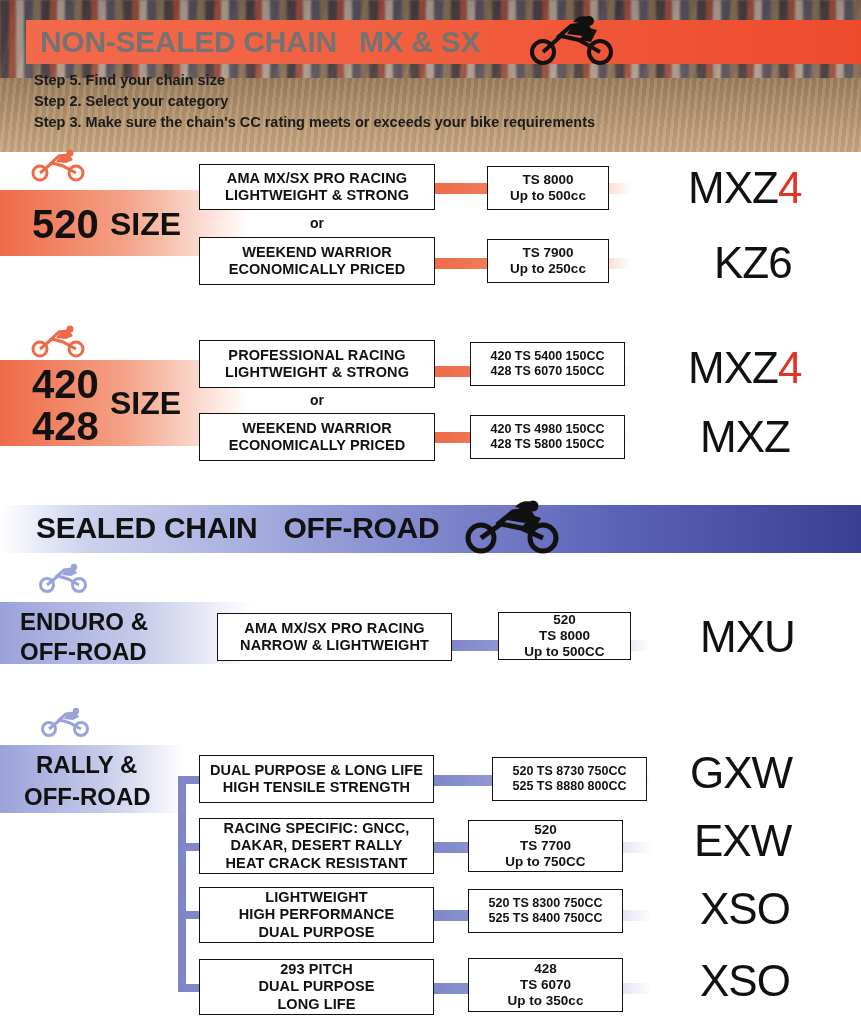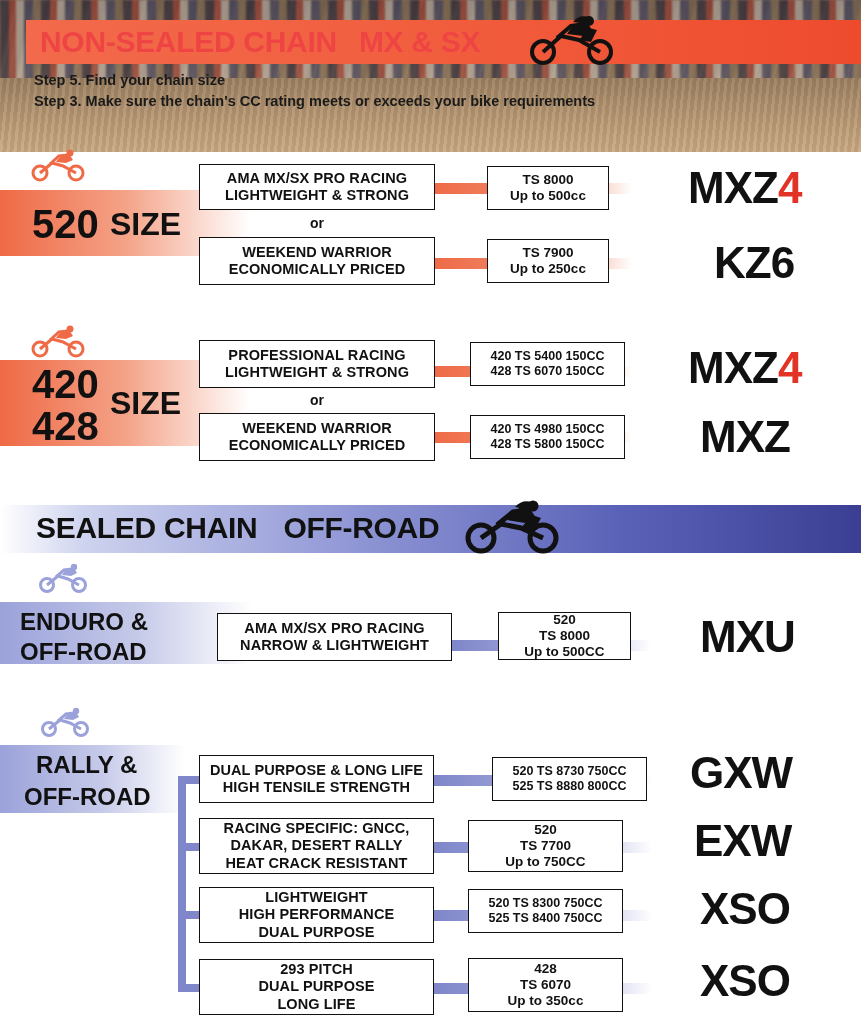--- a/index.html
+++ b/index.html
@@ -57,21 +57,21 @@
     position: absolute;
     left: 26px; top: 20px;
     width: 835px; height: 44px;
     background: linear-gradient(90deg, #f26a4b 0%, #f15f3f 45%, #ee4b2d 100%);
   }
   .hdr-red-title {
     position: absolute;
     left: 40px; top: 25px;
     font-size: 30px;
     font-weight: bold;
-    color: #ef4444;
+    color: #737373;
     letter-spacing: -0.3px;
     white-space: nowrap;
   }
   .hdr-red-title .sub {
     margin-left: 22px;
   }
 
   .steps {
     position: absolute;
     left: 34px; top: 70px;
@@ -145,21 +145,21 @@
   .arrow-red {
     background: linear-gradient(90deg, #ef6a46 0%, #f08f70 60%, #ffffff 100%);
   }
   .arrow-blue {
     background: linear-gradient(90deg, #7f86c9 0%, #a8aedd 60%, #ffffff 100%);
   }
 
   .result {
     position: absolute;
     font-size: 44px;
-    font-weight: bold;
+    font-weight: normal;
     color: #111;
     letter-spacing: -1px;
     white-space: nowrap;
     text-align: center;
   }
   .result .accent { color: #e23327; }
 
   
   .bike {
     position: absolute;
@@ -193,20 +193,21 @@
       <path d="M30 24 L44 12 L58 10" fill="none" stroke="#111" stroke-width="4"></path>
       <path d="M40 20 q8 -14 20 -12 l6 10 -10 4 z" fill="#111"></path>
       <path d="M46 8 q6 -8 16 -5 l-2 7 z" fill="#111"></path>
       <path d="M52 26 l10 -12 8 2 -6 12 z" fill="#111"></path>
       <circle cx="62" cy="7" r="5" fill="#111"></circle>
     </svg>
   </div>
 
   <div class="steps">
     <div>Step 5. Find your chain size</div>
+    <div>Step 2. Select your category</div>
     <div>Step 3. Make sure the chain's CC rating meets or exceeds your bike requirements</div>
   </div>
 
   <div class="band-red" style="left:0; top:190px; width:250px; height:66px;"></div>
   <div class="size-label" style="left:32px; top:202px; font-size:40px;">520</div>
   <div class="size-label" style="left:110px; top:206px; font-size:32px;">SIZE</div>
   <div class="bike" style="left:30px; top:148px;">
     <svg width="56" height="34" viewBox="0 0 56 34">
       <circle cx="10" cy="25" r="7" fill="none" stroke="#ef6a46" stroke-width="3"></circle>
       <circle cx="46" cy="25" r="7" fill="none" stroke="#ef6a46" stroke-width="3"></circle>

